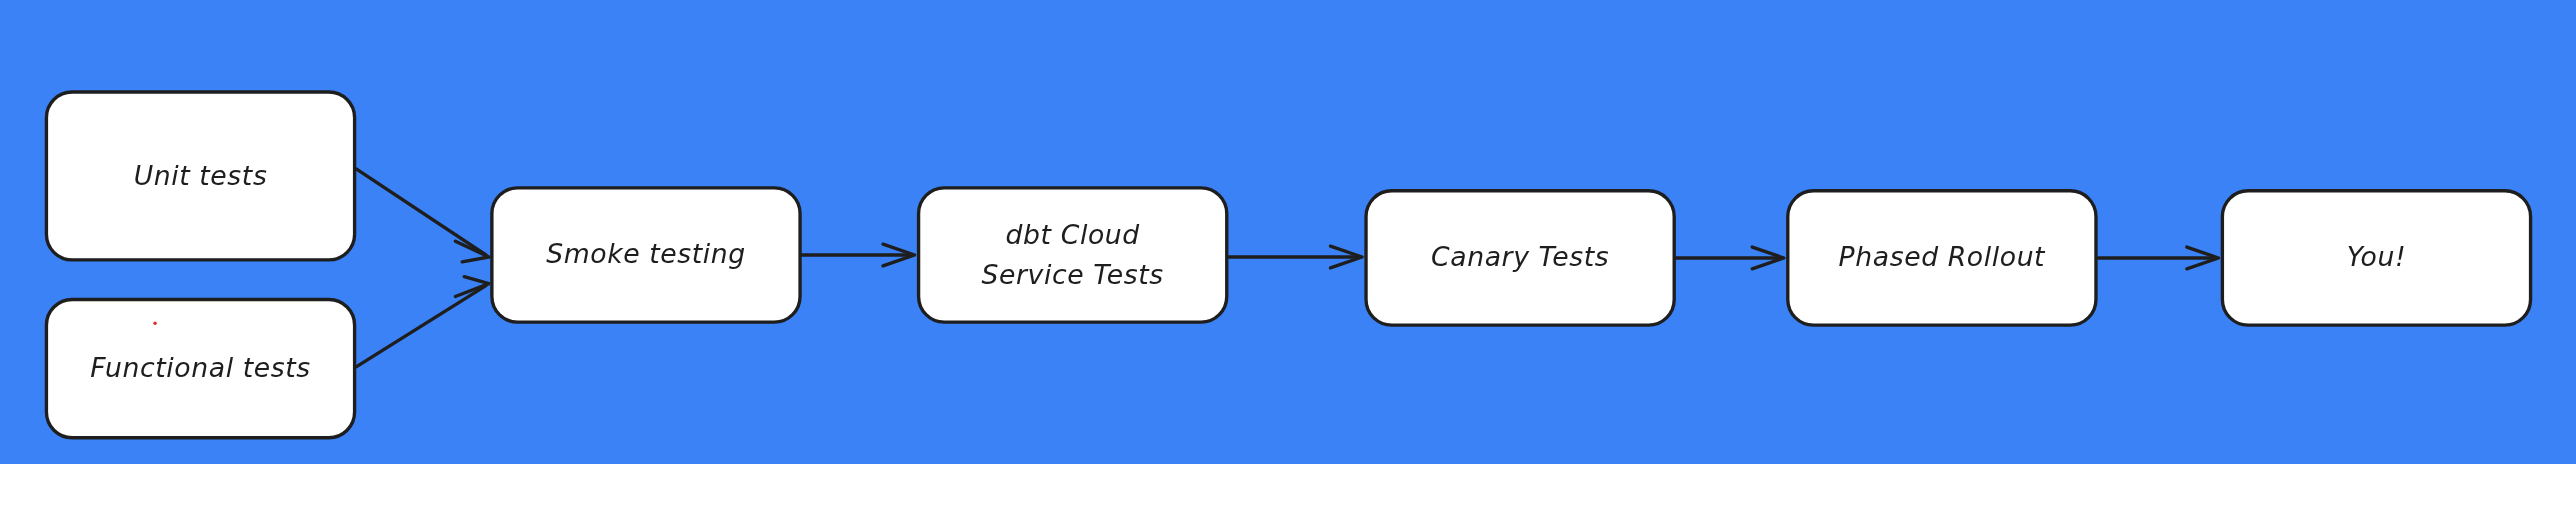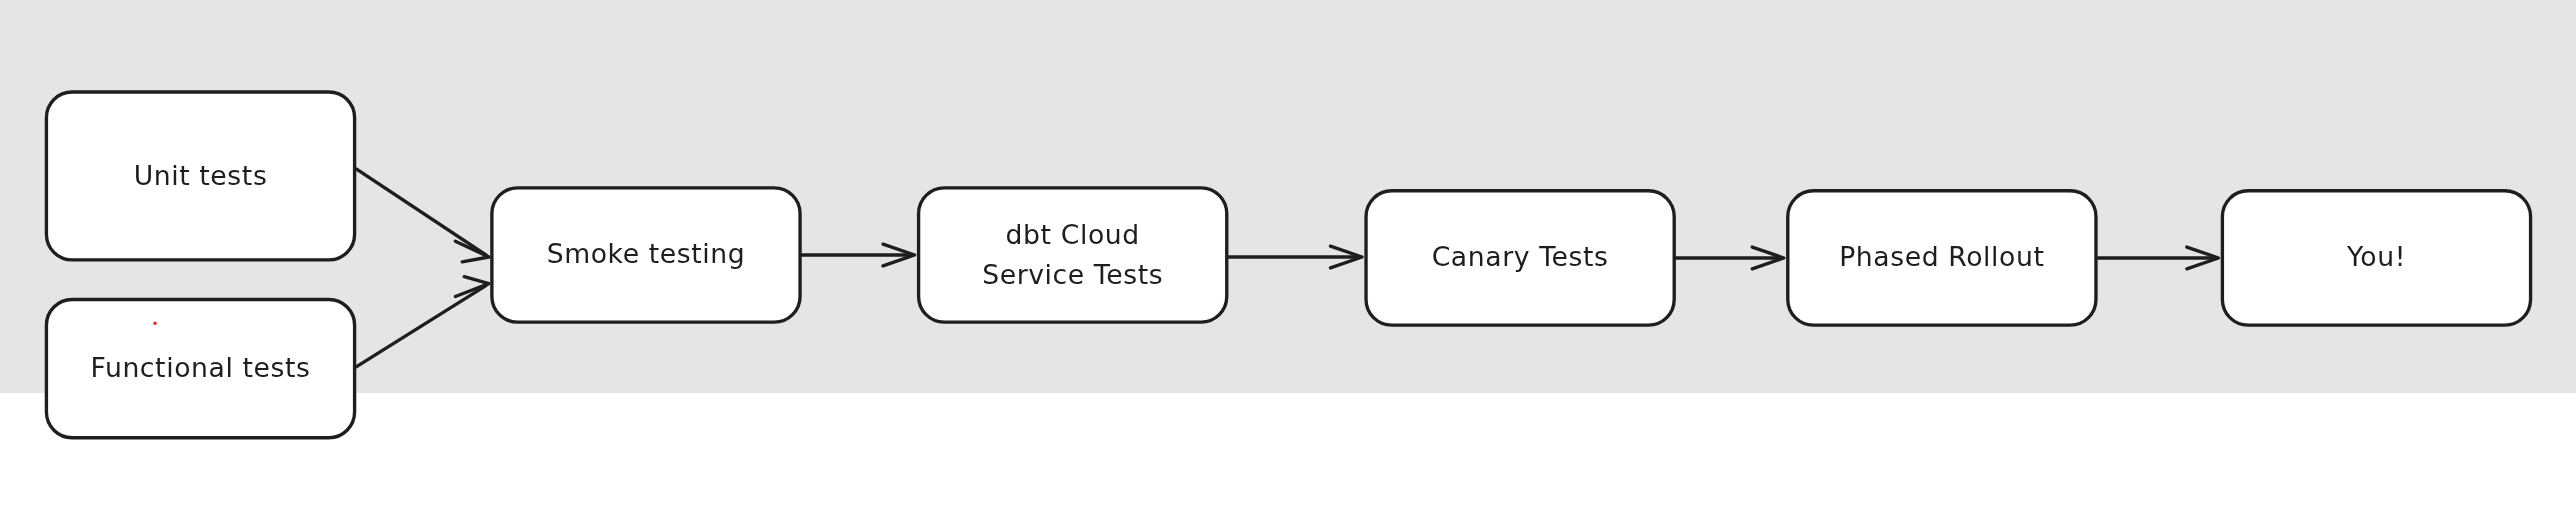--- a/index.html
+++ b/index.html
@@ -10,22 +10,23 @@
   }
   body {
     width: 2576px;
     height: 510px;
     overflow: hidden;
     font-family: "DejaVu Sans", sans-serif;
   }
   #canvas {
     position: relative;
     width: 2576px;
-    height: 393px;
-    background: #e5e5e5;
+    height: 464px;
+    background: #3b82f6;
+    font-style: italic;
   }
   svg.diagram {
     position: absolute;
     left: 0;
     top: 0;
     width: 2576px;
     height: 510px;
     display: block;
   }
   .node-rect {

